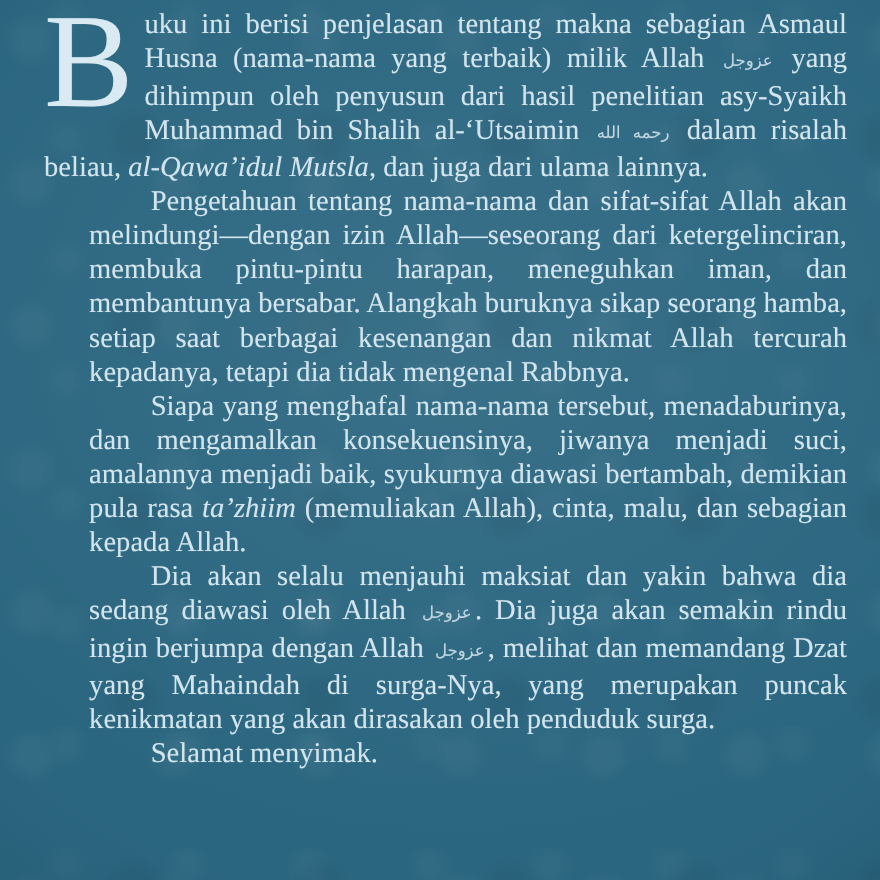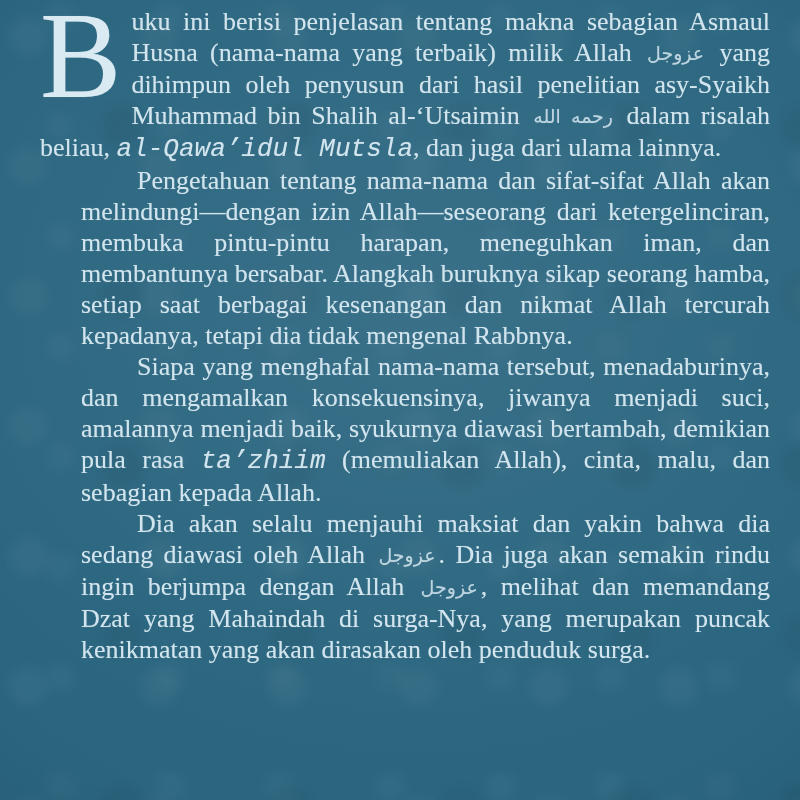--- a/index.html
+++ b/index.html
@@ -51,34 +51,34 @@
   }
   .dropcap {
     float: left;
     font-size: 122px;
     line-height: 0.76;
     padding: 4px 10px 0 0;
     color: #d9eaf2;
   }
   .it {
     font-style: italic;
-    font-family: Liberation Mono, monospace;
   }
   .honorific {
     font-family: "DejaVu Sans", sans-serif;
-    font-size: 19px;
+    font-size: 15px;
     letter-spacing: -0.5px;
     opacity: 0.88;
     padding: 0 3px;
     vertical-align: 1px;
   }
 </style>
 </head>
 <body>
 
 <div class="page">
   <div class="text-block" style="color: rgb(210, 229, 238);">
       <p><span class="dropcap">B</span><span>uku ini berisi penjelasan tentang makna sebagian Asmaul Husna (nama-nama yang terbaik) milik Allah </span><span class="honorific">عزوجل</span><span> yang dihimpun oleh penyusun dari hasil penelitian asy-Syaikh Muhammad bin Shalih al-‘Utsaimin </span><span class="honorific">رحمه الله</span><span> dalam risalah beliau, </span><span class="it">al-Qawa’idul Mutsla</span><span>, dan juga dari ulama lainnya.</span></p>
       <p class="indent"><span>Pengetahuan tentang nama-nama dan sifat-sifat Allah akan melindungi—dengan izin Allah—seseorang dari ketergelinciran, membuka pintu-pintu harapan, meneguhkan iman, dan membantunya bersabar. Alangkah buruknya sikap seorang hamba, setiap saat berbagai kesenangan dan nikmat Allah tercurah kepadanya, tetapi dia tidak mengenal Rabbnya.</span></p>
       <p class="indent"><span>Siapa yang menghafal nama-nama tersebut, menadaburinya, dan mengamalkan konsekuensinya, jiwanya menjadi suci, amalannya menjadi baik, syukurnya diawasi bertambah, demikian pula rasa </span><span class="it">ta’zhiim</span><span> (memuliakan Allah), cinta, malu, dan sebagian kepada Allah.</span></p>
       <p class="indent"><span>Dia akan selalu menjauhi maksiat dan yakin bahwa dia sedang diawasi oleh Allah </span><span class="honorific">عزوجل</span><span>. Dia juga akan semakin rindu ingin berjumpa dengan Allah </span><span class="honorific">عزوجل</span><span>, melihat dan memandang Dzat yang Mahaindah di surga-Nya, yang merupakan puncak kenikmatan yang akan dirasakan oleh penduduk surga.</span></p>
+      <p class="indent"><span>Selamat menyimak.</span></p>
     </div>
 </div>
 
 </body></html>

